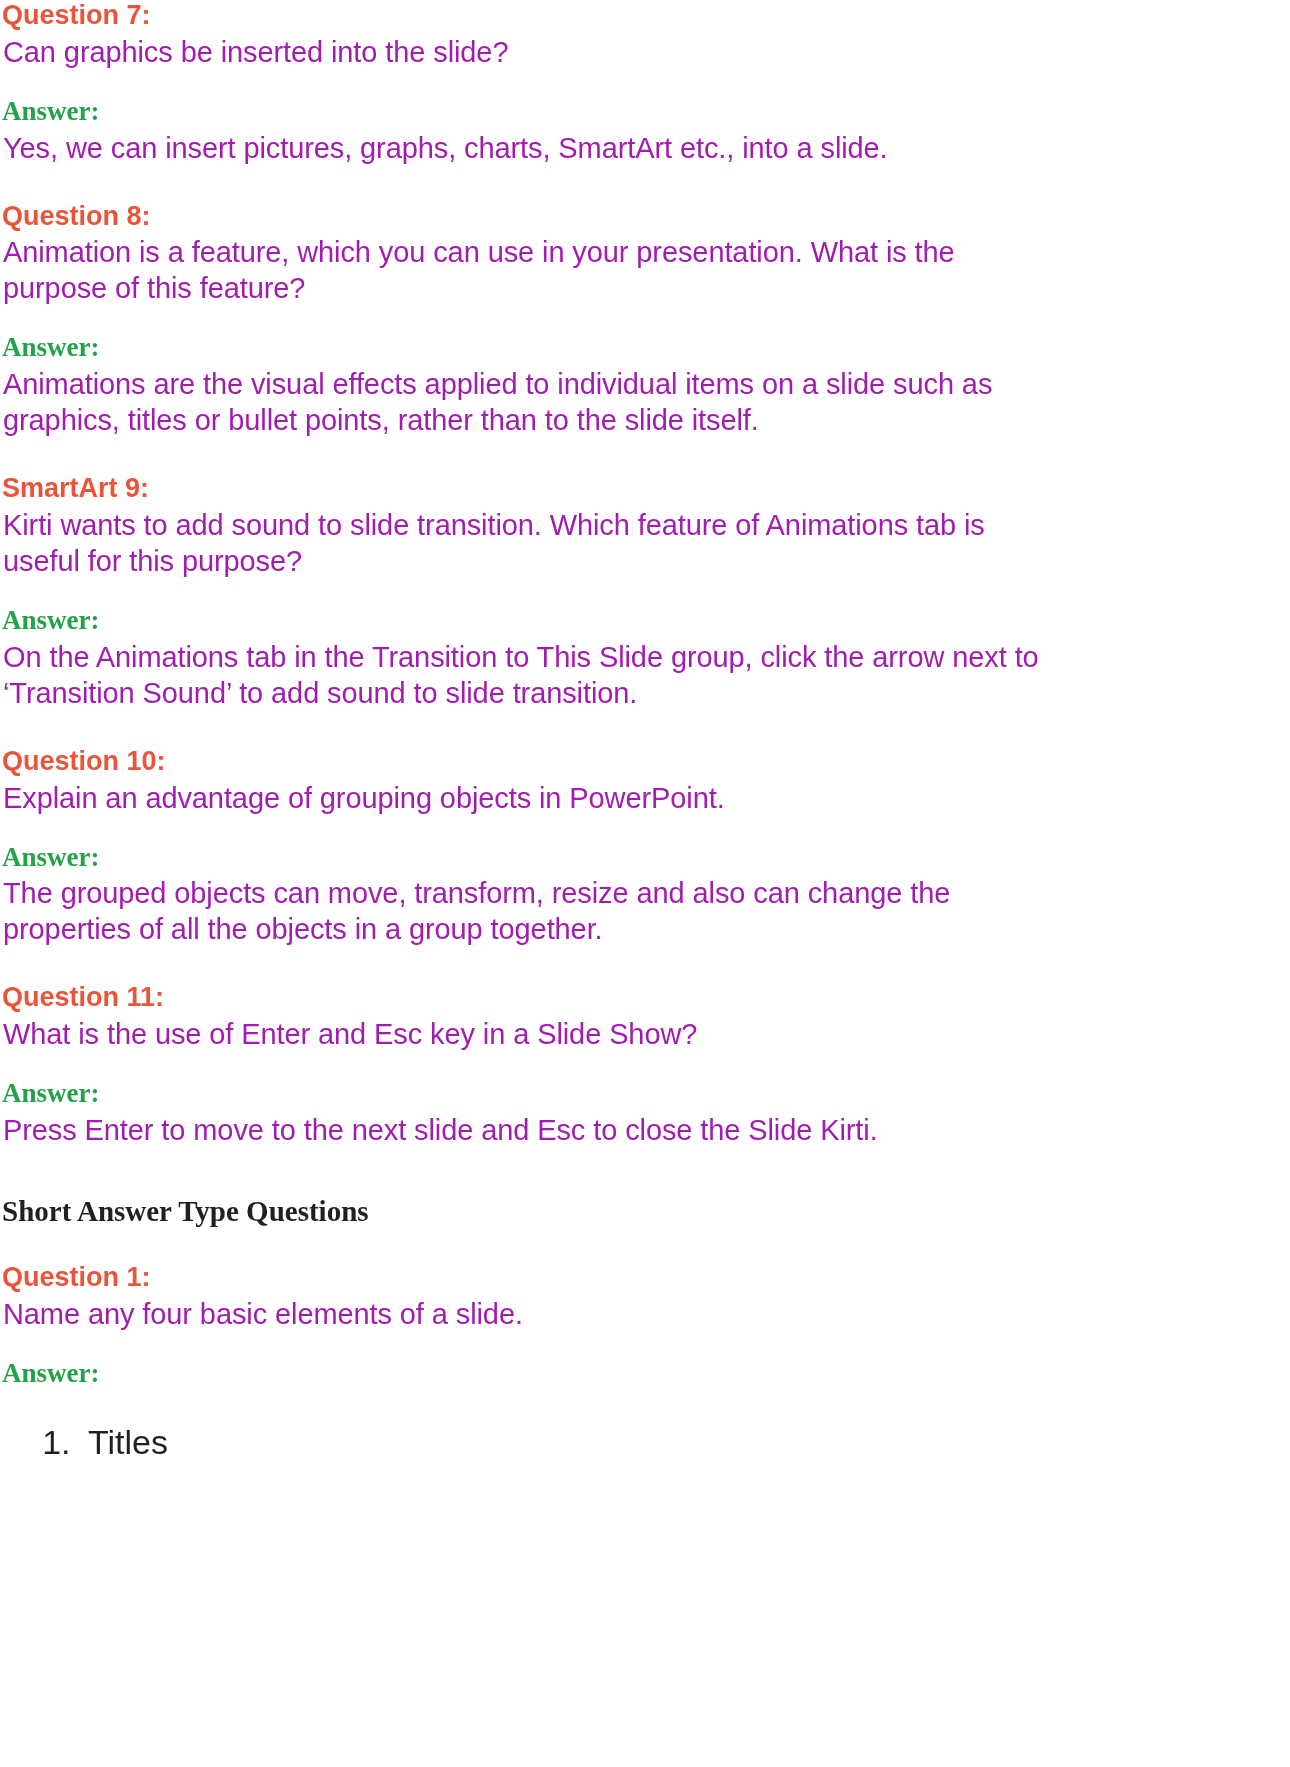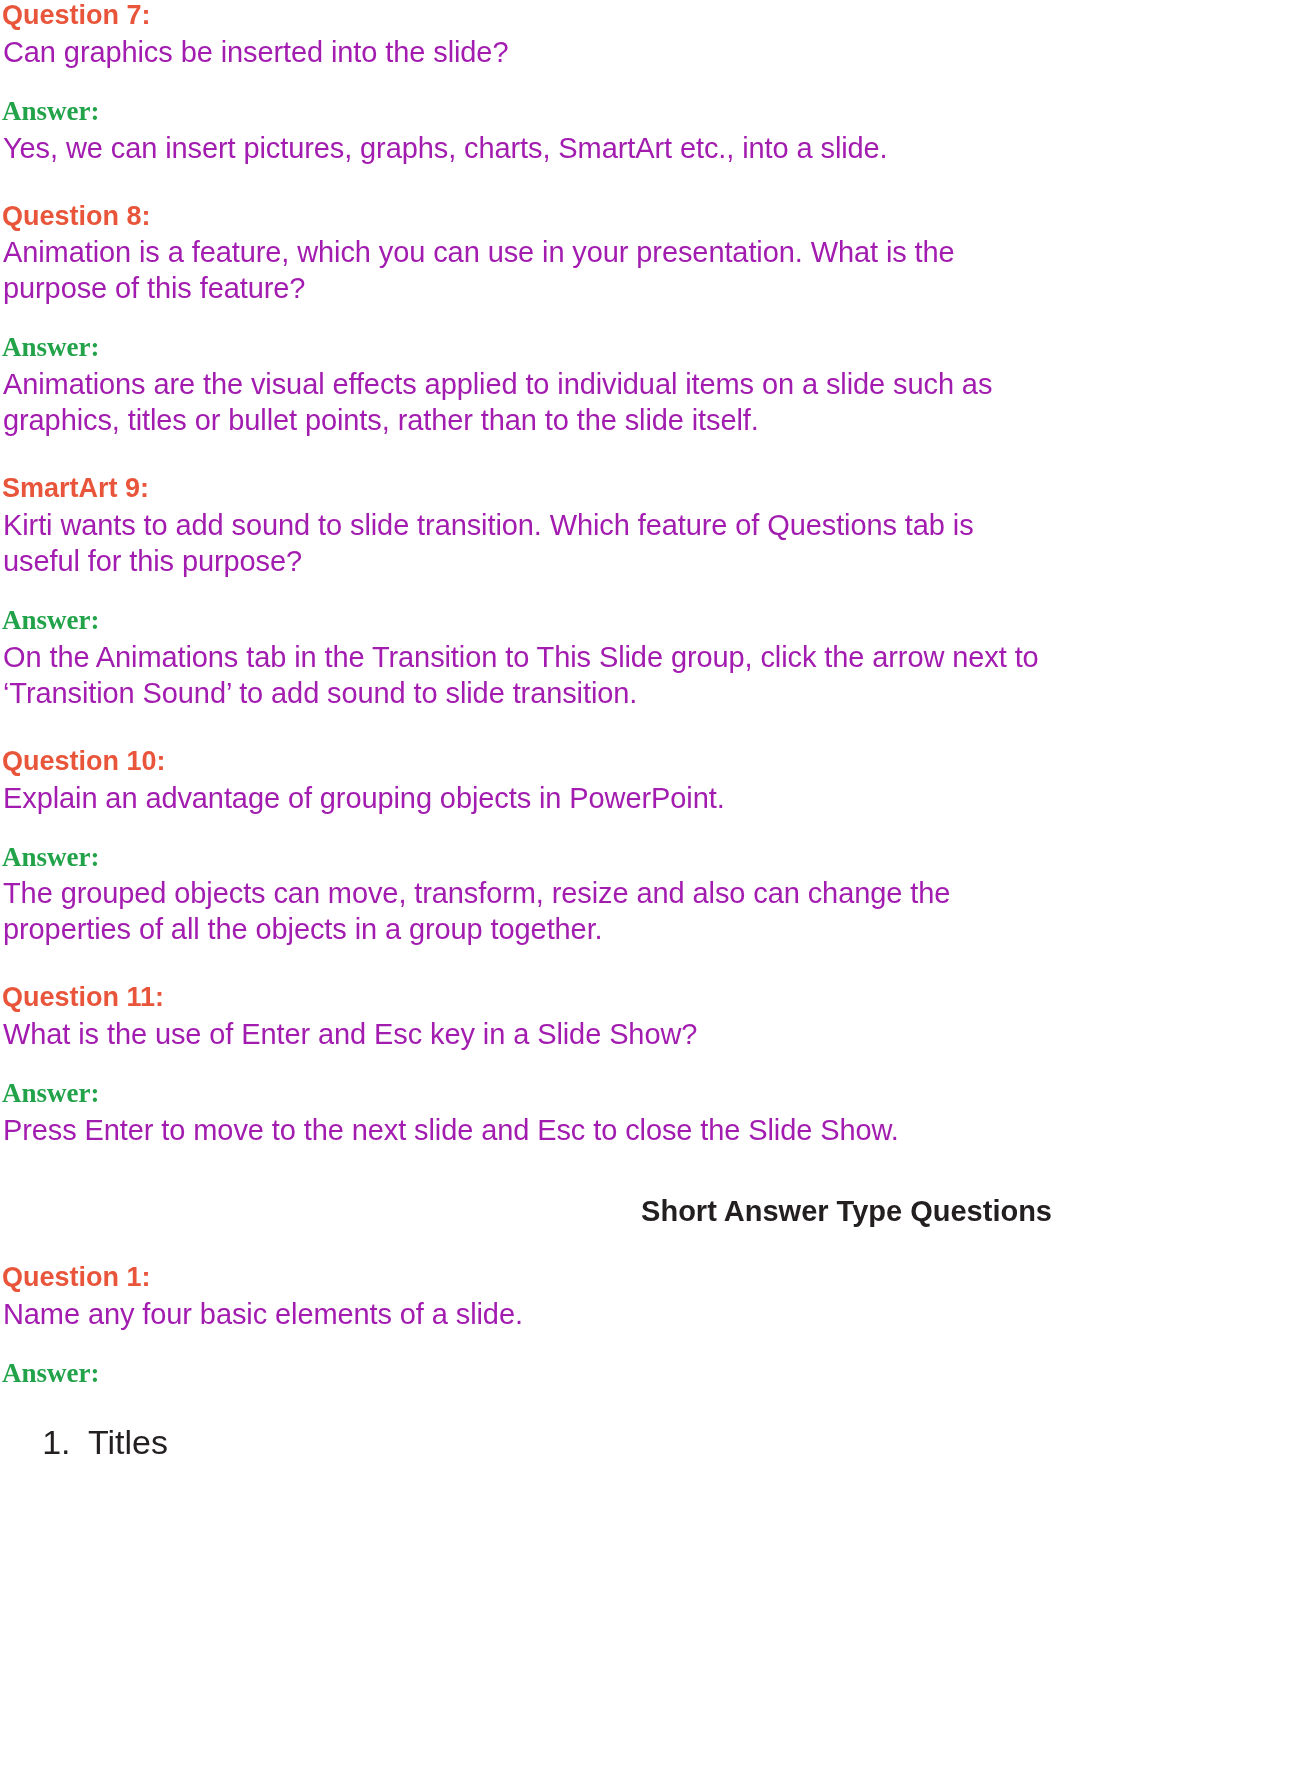--- a/index.html
+++ b/index.html
@@ -40,25 +40,26 @@
     color: #a21caf;
     letter-spacing: -0.1px;
   }
   .block {
     margin-bottom: 34px;
   }
   .qa-gap {
     height: 24px;
   }
   .section-title {
-    text-align: right;
+    text-align: left;
     font-weight: bold;
     font-size: 29px;
     color: #231f20;
     margin: 46px 0 34px 0;
+    font-family: Liberation Serif, serif;
   }
   ol.answer-list {
     margin: 28px 0 0 0;
     padding-left: 78px;
     font-size: 34px;
     line-height: 1.45;
   }
   ol.answer-list li {
     margin: 0;
     padding-left: 8px;
@@ -80,40 +81,40 @@
   <div class="block">
     <p class="q-label">Question 8:</p>
     <p class="body-text">Animation is a feature, which you can use in your presentation. What is the purpose of this feature?</p>
     <div class="qa-gap"></div>
     <p class="a-label">Answer:</p>
     <p class="body-text">Animations are the visual effects applied to individual items on a slide such as graphics, titles or bullet points, rather than to the slide itself.</p>
   </div>
 
   <div class="block">
     <p class="q-label">SmartArt 9:</p>
-    <p class="body-text">Kirti wants to add sound to slide transition. Which feature of Questions tab is useful for this purpose?</p>
+    <p class="body-text">Kirti wants to add sound to slide transition. Which feature of Animations tab is useful for this purpose?</p>
     <div class="qa-gap"></div>
     <p class="a-label">Answer:</p>
     <p class="body-text">On the Animations tab in the Transition to This Slide group, click the arrow next to ‘Transition Sound’ to add sound to slide transition.</p>
   </div>
 
   <div class="block">
     <p class="q-label">Question 10:</p>
     <p class="body-text">Explain an advantage of grouping objects in PowerPoint.</p>
     <div class="qa-gap"></div>
     <p class="a-label">Answer:</p>
     <p class="body-text">The grouped objects can move, transform, resize and also can change the properties of all the objects in a group together.</p>
   </div>
 
   <div class="block">
     <p class="q-label">Question 11:</p>
     <p class="body-text">What is the use of Enter and Esc key in a Slide Show?</p>
     <div class="qa-gap"></div>
     <p class="a-label">Answer:</p>
-    <p class="body-text">Press Enter to move to the next slide and Esc to close the Slide Show.</p>
+    <p class="body-text">Press Enter to move to the next slide and Esc to close the Slide Kirti.</p>
   </div>
 
   <h2 class="section-title">Short Answer Type Questions</h2>
 
   <div class="block">
     <p class="q-label">Question 1:</p>
     <p class="body-text">Name any four basic elements of a slide.</p>
     <div class="qa-gap"></div>
     <p class="a-label">Answer:</p>
     <ol class="answer-list">

